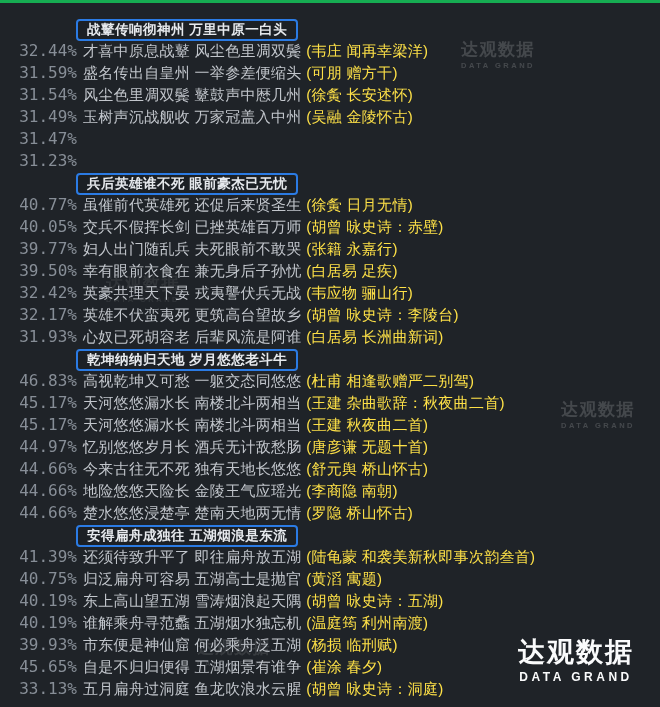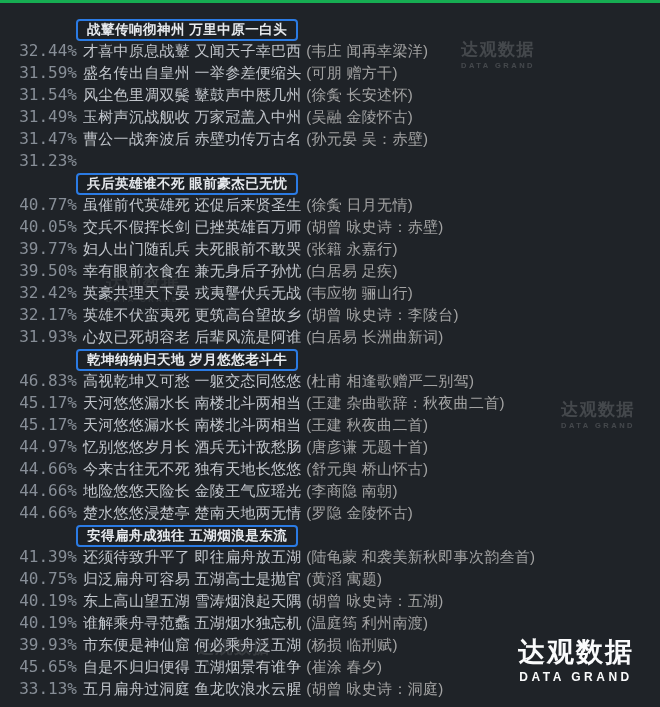--- a/index.html
+++ b/index.html
@@ -41,21 +41,21 @@
     font-family:"DejaVu Sans Mono","Liberation Mono",monospace;
     font-size:16px;
     color:#878E97;
   }
   .ptext{
     margin-left:6px;
     font-size:15px;
     color:#C2C6CC;
     letter-spacing:0.3px;
   }
-  .attr{color:#a3a3a3;}
+  .attr{color:#fde047;}
   
   .wm{
     position:absolute;z-index:0;text-align:center;
     pointer-events:none;
   }
   .wm .wm-cn{
     font-size:17px;letter-spacing:1.5px;font-weight:bold;
     line-height:19px;
   }
   .wm .wm-en{
@@ -97,37 +97,36 @@
 </div>
 <div class="wm wm4">
   <div class="wm-cn">达观数据</div>
   <div class="wm-en">DATA GRAND</div>
 </div>
 
 <div id="content">
     <div class="line header-line"><span class="query-box">战鼙传响彻神州 万里中原一白头</span></div>
     <div class="line row">
       <span class="pct">32.44%</span>
-      <span class="ptext"><span>才喜中原息战鼙 又闻天子幸巴西</span> <span class="attr">(韦庄 闻再幸梁洋)</span></span>
+      <span class="ptext"><span>才喜中原息战鼙 风尘色里凋双鬓</span> <span class="attr">(韦庄 闻再幸梁洋)</span></span>
     </div>
     <div class="line row">
       <span class="pct">31.59%</span>
       <span class="ptext"><span>盛名传出自皇州 一举参差便缩头</span> <span class="attr">(可朋 赠方干)</span></span>
     </div>
     <div class="line row">
       <span class="pct">31.54%</span>
       <span class="ptext"><span>风尘色里凋双鬓 鼙鼓声中厯几州</span> <span class="attr">(徐夤 长安述怀)</span></span>
     </div>
     <div class="line row">
       <span class="pct">31.49%</span>
       <span class="ptext"><span>玉树声沉战舰收 万家冠盖入中州</span> <span class="attr">(吴融 金陵怀古)</span></span>
     </div>
     <div class="line row">
       <span class="pct">31.47%</span>
-      <span class="ptext"><span>曹公一战奔波后 赤壁功传万古名</span> <span class="attr">(孙元晏 吴：赤壁)</span></span>
     </div>
     <div class="line row">
       <span class="pct">31.23%</span>
     </div>
     <div class="line header-line"><span class="query-box">兵后英雄谁不死 眼前豪杰已无忧</span></div>
     <div class="line row">
       <span class="pct">40.77%</span>
       <span class="ptext"><span>虽催前代英雄死 还促后来贤圣生</span> <span class="attr">(徐夤 日月无情)</span></span>
     </div>
     <div class="line row">
@@ -174,21 +173,21 @@
     <div class="line row">
       <span class="pct">44.66%</span>
       <span class="ptext"><span>今来古往无不死 独有天地长悠悠</span> <span class="attr">(舒元舆 桥山怀古)</span></span>
     </div>
     <div class="line row">
       <span class="pct">44.66%</span>
       <span class="ptext"><span>地险悠悠天险长 金陵王气应瑶光</span> <span class="attr">(李商隐 南朝)</span></span>
     </div>
     <div class="line row">
       <span class="pct">44.66%</span>
-      <span class="ptext"><span>楚水悠悠浸楚亭 楚南天地两无情</span> <span class="attr">(罗隐 金陵怀古)</span></span>
+      <span class="ptext"><span>楚水悠悠浸楚亭 楚南天地两无情</span> <span class="attr">(罗隐 桥山怀古)</span></span>
     </div>
     <div class="line header-line"><span class="query-box">安得扁舟成独往 五湖烟浪是东流</span></div>
     <div class="line row">
       <span class="pct">41.39%</span>
       <span class="ptext"><span>还须待致升平了 即往扁舟放五湖</span> <span class="attr">(陆龟蒙 和袭美新秋即事次韵叁首)</span></span>
     </div>
     <div class="line row">
       <span class="pct">40.75%</span>
       <span class="ptext"><span>归泛扁舟可容易 五湖高士是抛官</span> <span class="attr">(黄滔 寓题)</span></span>
     </div>

